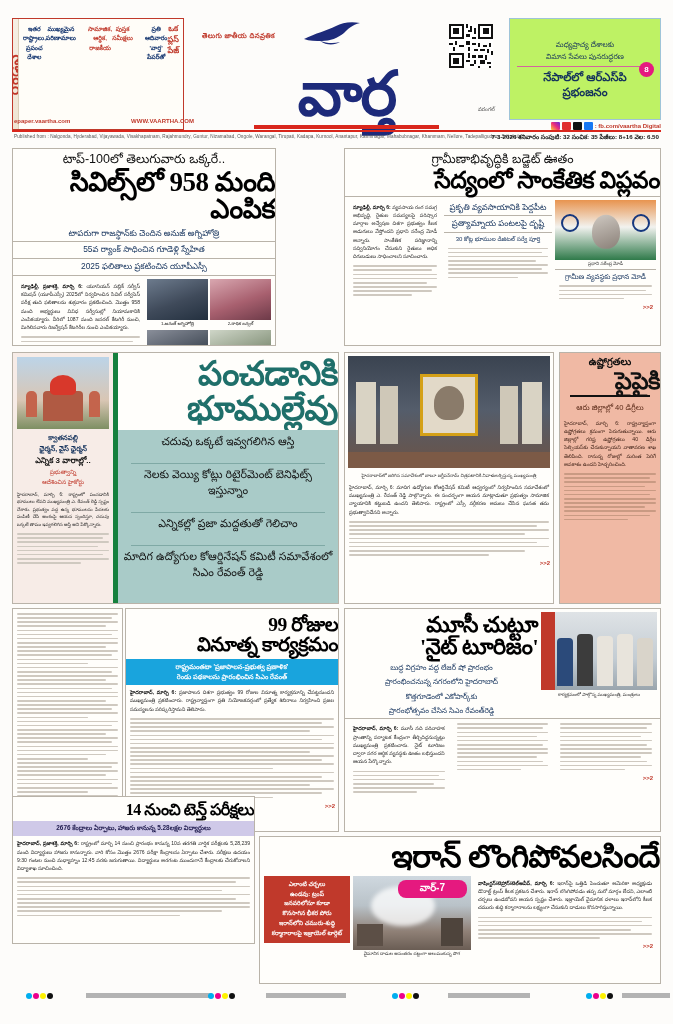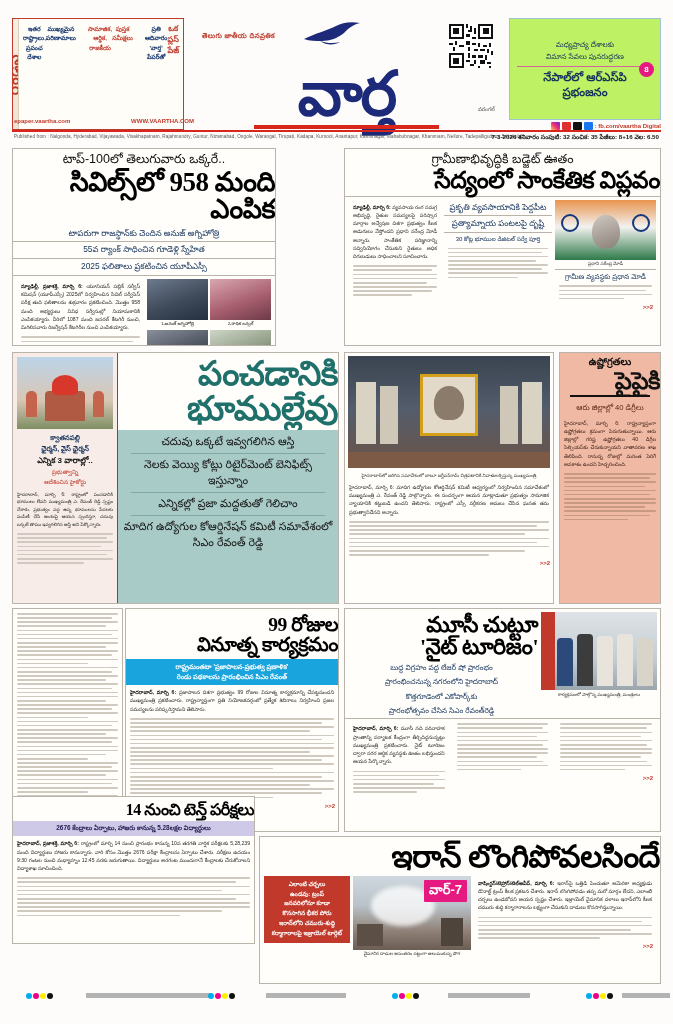--- a/index.html
+++ b/index.html
@@ -152,21 +152,21 @@
   .pz { width: 100%; height: 41px; }
   .pz-cap { font-size: 4.4px; text-align: center; color: #222; padding: 1px 0; }
 
   
   #pB { left: 344px; top: 148px; width: 317px; height: 198px; }
   #pB .head-xl { font-size: 23.5px; padding: 1px 0 3px; }
 
   
   #pC { left: 12px; top: 352px; width: 327px; height: 252px; }
   .teal-box { background: #a9cbc8; padding: 4px 5px; }
-  .teal-line { text-align: center; font-size: 11px; color: #111; line-height: 1.45; padding-bottom: 2px; }
+  .teal-line { text-align: center; font-size: 11px; color: #111; line-height: 1.45; padding-bottom: 12px; }
   .teal-sep { height: 1px; background: #7fa9a5; margin: 1px 8px 3px; }
 
   
   #pD { left: 344px; top: 352px; width: 210px; height: 252px; }
   
   #pE { left: 559px; top: 352px; width: 102px; height: 252px; background: #f0b9a4; }
   #pE .head-xl { font-size: 24px; color: #111; }
 
   
   #pF { left: 125px; top: 608px; width: 214px; height: 224px; }
@@ -184,22 +184,22 @@
   #pH { left: 12px; top: 796px; width: 243px; height: 148px; }
   #pH .head-xl { font-size: 16px; }
   .lav-box { background: #cfc9e8; text-align: center; font-size: 6.4px; color: #1e1a4d; padding: 3px 4px; font-weight: bold; }
 
   
   #pI { left: 259px; top: 836px; width: 402px; height: 148px; }
   #pI .head-xl { font-size: 31px; }
   .red-box { background: #c0392b; color: #fff; font-size: 6px; text-align: center; padding: 4px 3px; line-height: 1.65; font-weight: bold; }
   .war-tag {
     position: absolute; right: 4px; top: 4px;
-    background: #e5197f; color: #fff; font-size: 13px; font-weight: bold;
-    padding: 2px 5px; border-radius: 1px;
+    background: #e5197f; color: #fff; font-size: 10px; font-weight: bold;
+    padding: 2px 22px; border-radius: 8px;
   }
 
   
   .regbar { position: absolute; left: 0; top: 992px; width: 673px; height: 12px; }
   .reg-grp { position: absolute; display: flex; align-items: center; gap: 1px; }
   .reg-dot { width: 6px; height: 6px; border-radius: 50%; }
   .reg-gray { position: absolute; height: 5px; background: #b3b3b3; top: .5px; }
 </style>
 </head>
 <body>
@@ -395,21 +395,21 @@
             <div class="ln s1"></div>
             <div class="ln s4"></div>
         </div>
         <div class="jump">&gt;&gt;2</div>
       </div>
     </div>
   </div>
 
   <div class="panel" id="pC">
     <div style="display:flex;height:100%;">
-      <div style="width:105px;border-right:1px solid #15803d;background:#f7ece7;">
+      <div style="width:105px;border-right:5px solid #15803d;background:#f7ece7;">
         <div class="photo" style="height:72px;margin:4px;background:linear-gradient(180deg,#bcd4e8 0%,#d9c6b4 60%,#7e8f63 100%);position:relative;">
           <div style="position:absolute;left:50%;bottom:8px;transform:translateX(-50%);width:40px;height:30px;background:#b05a43;border-radius:4px 4px 0 0;"></div>
           <div style="position:absolute;left:50%;bottom:34px;transform:translateX(-50%);width:26px;height:20px;background:#d8382b;border-radius:50% 50% 20% 20%;"></div>
           <div style="position:absolute;left:9px;bottom:12px;width:11px;height:26px;background:#c4644c;border-radius:5px 5px 0 0;"></div>
           <div style="position:absolute;right:9px;bottom:12px;width:11px;height:26px;background:#c4644c;border-radius:5px 5px 0 0;"></div>
         </div>
         <div class="pz-cap" style="font-size:7px;font-weight:bold;color:#14325c;">క్వాతనపల్లి</div>
         <div class="pz-cap" style="font-size:7px;font-weight:bold;color:#14325c;">ఛైర్మన్, వైస్ ఛైర్మన్</div>
         <div class="pz-cap" style="font-size:8px;font-weight:bold;color:#111;">ఎన్నిక 3 వారాల్లో..</div>
         <div class="pz-cap" style="font-size:6px;color:#c0392b;">ప్రభుత్వాన్ని</div>

